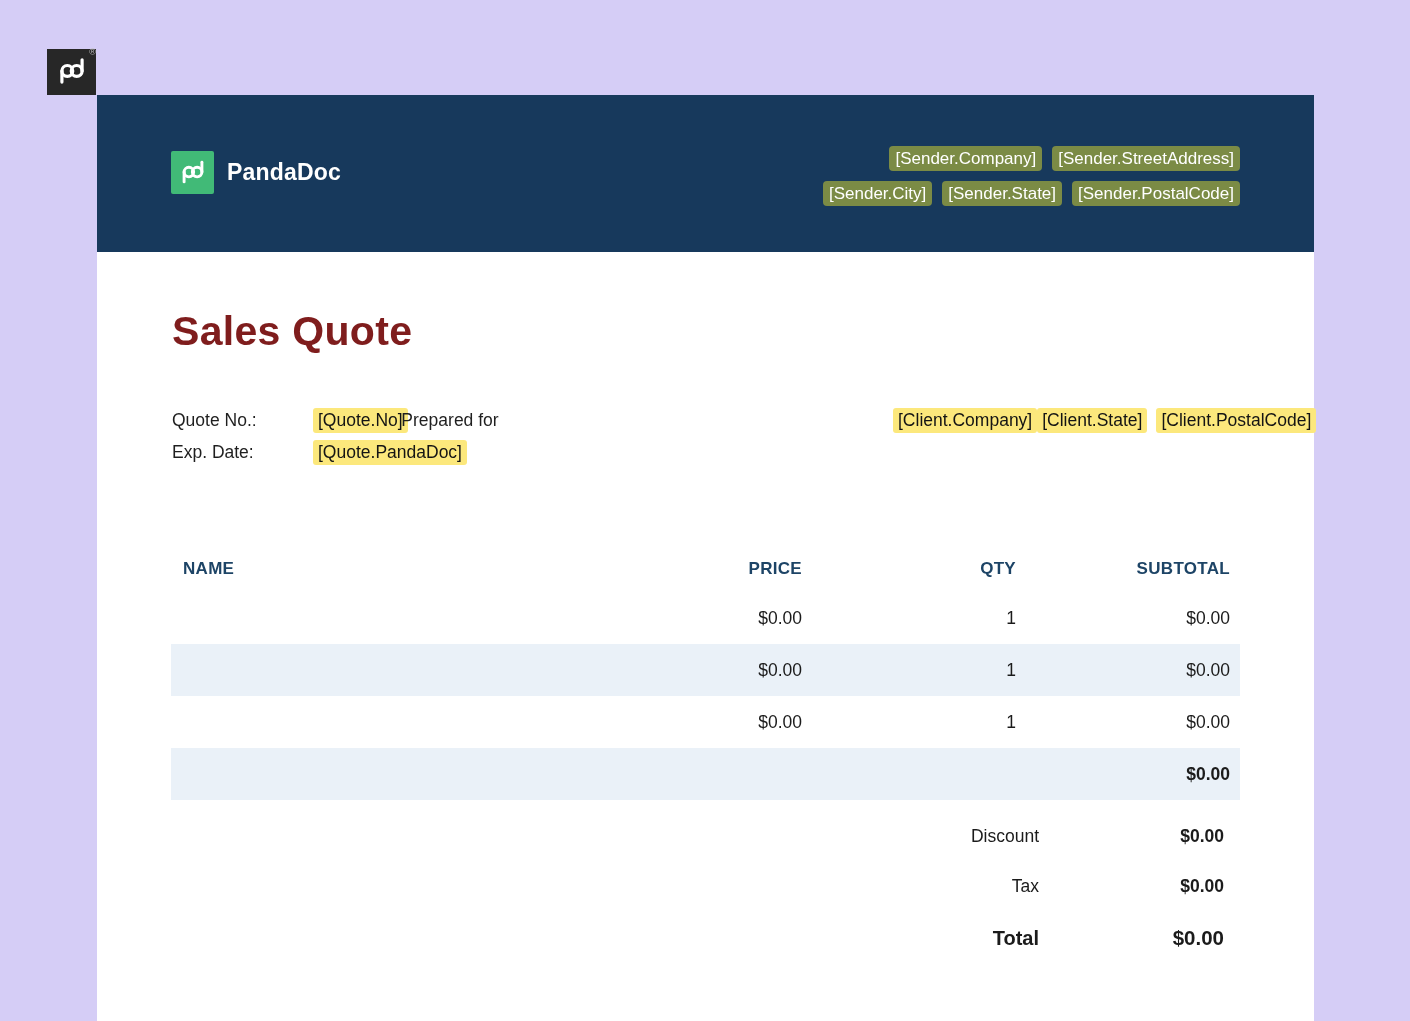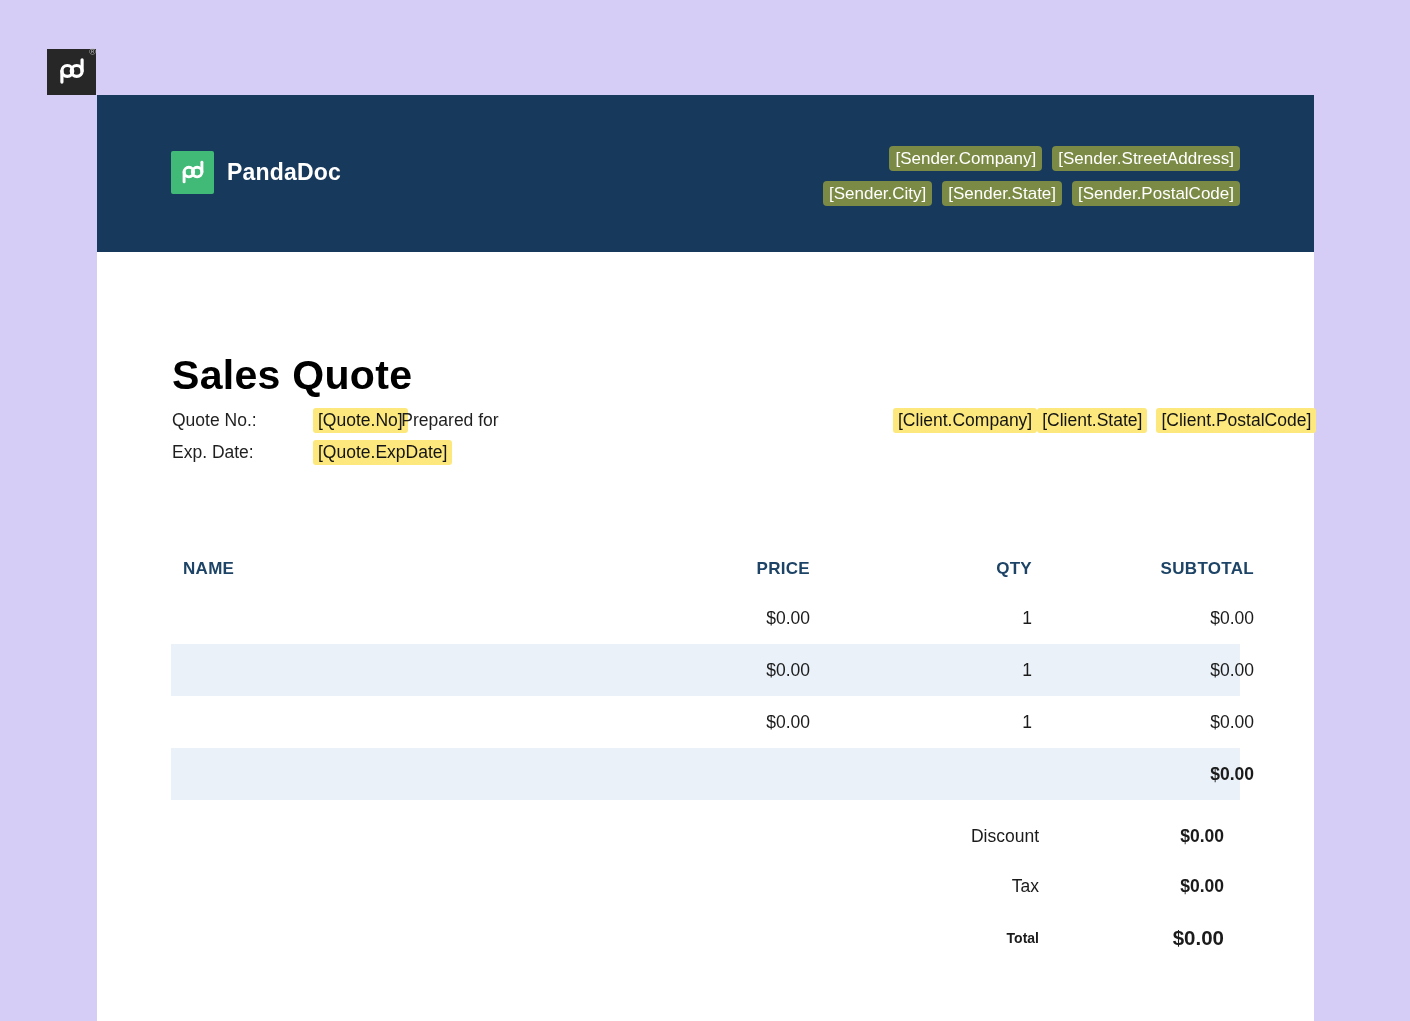--- a/index.html
+++ b/index.html
@@ -59,57 +59,57 @@
     color: #ffffff;
     font-size: 17px; line-height: 21px;
     padding: 2px 6px;
     border-radius: 4px;
     white-space: nowrap;
   }
 
   
   .doc-title {
     position: absolute; left: 75px; top: 213px;
-    font-size: 41px; font-weight: 800; color: #000000; letter-spacing: 0.3px; margin-top: 44px;
+    font-size: 41px; font-weight: 800; color: #7f1d1d; letter-spacing: 0.3px;
   }
 
   
   .info { position: absolute; left: 0; top: 310px; width: 1217px; font-size: 17.5px; color: #1f1f1f; }
   .info-labels { position: absolute; left: 75px; top: 0; line-height: 31.5px; }
   .info-values { position: absolute; left: 216px; top: 0; display: flex; flex-direction: column; align-items: flex-start; }
   .info-values .chip-row { height: 31.5px; display: flex; align-items: center; }
   .chip-yellow {
     background: #fce87c;
     color: #141414;
     padding: 2px 5px;
     border-radius: 3px;
     white-space: nowrap;
   }
   .prepared-for { position: absolute; left: 0; top: 0; width: 706px; text-align: center; line-height: 31.5px; }
   .client-block { position: absolute; left: 796px; top: 0; display: flex; flex-direction: row; align-items: flex-start; }
   .client-block .chip-row { height: 31px; display: flex; align-items: center; gap: 9px; }
 
   
   .table { position: absolute; left: 74px; top: 450px; width: 1069px; font-size: 17.5px; color: #1b1b1b; }
-  .t-row { display: grid; grid-template-columns: 421px 210px 214px 224px; align-items: center; gap: 8px; }
+  .t-row { display: grid; grid-template-columns: 421px 210px 214px 224px; align-items: center; }
   .t-head { height: 47px; font-weight: 700; font-size: 17px; color: #1d4466; letter-spacing: 0.3px; }
   .t-body-row { height: 52px; }
   .t-body-row.striped { background: #eaf1f8; }
   .c-name { padding-left: 12px; text-align: left; }
   .c-num { text-align: right; }
   .c-sub { text-align: right; padding-right: 10px; }
   .t-summary .c-sub { font-weight: 700; }
 
   
   .totals { position: absolute; left: 0; top: 716px; width: 1217px; color: #1b1b1b; }
   .totals-row { position: relative; height: 50px; }
   .totals-row.grand { height: 54px; }
   .totals-label { position: absolute; right: 275px; top: 50%; transform: translateY(-50%); font-size: 17.5px; }
   .totals-value { position: absolute; right: 90px; top: 50%; transform: translateY(-50%); font-size: 17.5px; font-weight: 700; }
-  .totals-row.grand .totals-label { font-size: 14px; font-weight: 700; }
+  .totals-row.grand .totals-label { font-size: 20px; font-weight: 700; }
   .totals-row.grand .totals-value { font-size: 20.5px; font-weight: 700; }
 
   svg { display: block; }
 </style>
 </head>
 <body>
 
 <div class="stage">
 
   <div class="mini-logo">
@@ -157,21 +157,21 @@
     <div class="info">
       <div class="info-labels">
         <div>Quote No.:</div>
         <div>Exp. Date:</div>
       </div>
       <div class="info-values">
         <div class="chip-row">
             <span class="chip-yellow">[Quote.No]</span>
           </div>
         <div class="chip-row">
-            <span class="chip-yellow">[Quote.ExpDate]</span>
+            <span class="chip-yellow">[Quote.PandaDoc]</span>
           </div>
       </div>
 
       <div class="prepared-for">Prepared for</div>
 
       <div class="client-block">
         <div class="chip-row">
           <span class="chip-yellow">[Client.Company]</span>
         </div>
         <div class="chip-row">

